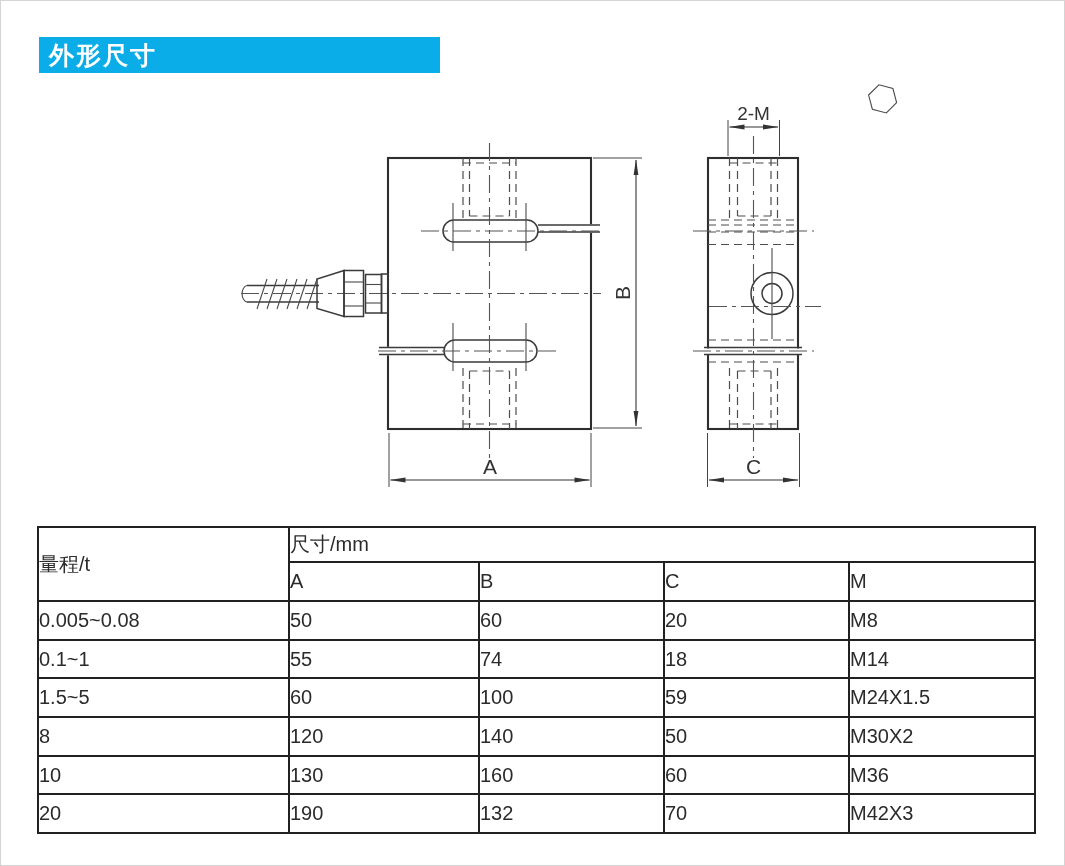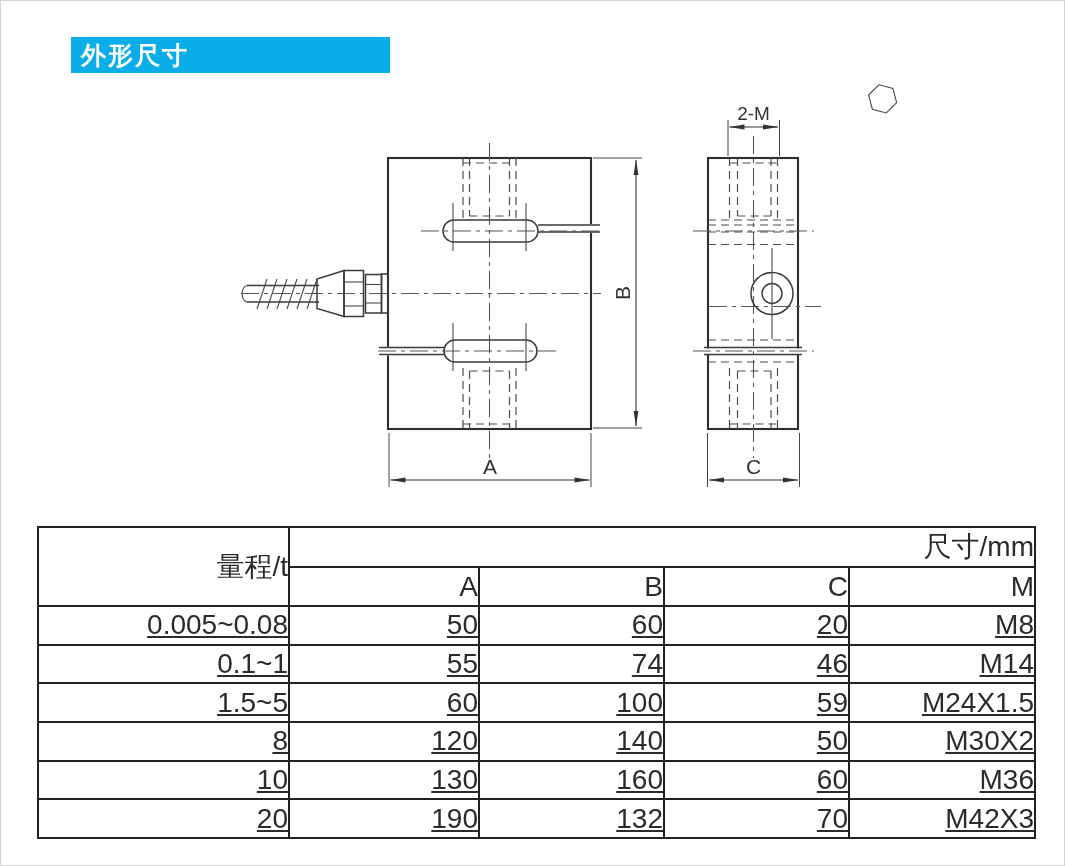--- a/index.html
+++ b/index.html
@@ -7,54 +7,54 @@
     position:relative;
     width:1065px;height:866px;
     background:#ffffff;
     border:1px solid #d4d4d4;
     box-sizing:border-box;
     font-family:"Liberation Sans","DejaVu Sans",sans-serif;
     overflow:hidden;
   }
   .title-bar{
     position:absolute;left:38px;top:36px;
-    width:319px;height:36px;
+    width:401px;height:36px;
     background:#0aade8;
-    display:flex;align-items:center;margin-left:32px;
+    display:flex;align-items:center;
   }
   .title-bar span{
     color:#ffffff;
     font-size:25px;
     font-weight:bold;
     letter-spacing:2px;
     padding-left:10px;
     line-height:36px;
   }
   #drawing{
     position:absolute;left:0;top:0;
     width:1065px;height:515px;
   }
   #dim-table{
     position:absolute;left:36px;top:525px;
     width:997px;
     border-collapse:collapse;
     table-layout:fixed;
-    font-size:28px;
+    font-size:20px;
     color:#2b2b2b;
-    text-align:right;
+    text-align:left;
   }
   #dim-table th,#dim-table td{
     border:2px solid #212121;
     font-weight:normal;
     padding:0;
     vertical-align:middle;
   }
   tr.h1{height:35px;}
   tr.h2{height:39px;}
-  tr.dr{height:38.7px;text-decoration:underline;}
+  tr.dr{height:38.7px;}
   
   .solid{stroke:#2e2e2e;fill:none;stroke-width:2.1;}
   .thin {stroke:#3a3a3a;fill:none;stroke-width:1.5;}
   .hair {stroke:#4a4a4a;fill:none;stroke-width:1.1;}
   .hidden-ln{stroke:#4d4d4d;fill:none;stroke-width:1.2;stroke-dasharray:8 5;}
   .center-ln{stroke:#555555;fill:none;stroke-width:1.1;stroke-dasharray:18 5 4 5;}
   .dim-ln{stroke:#333333;fill:none;stroke-width:1.1;}
   .ext-ln{stroke:#444444;fill:none;stroke-width:1;}
   .mask{fill:#ffffff;stroke:none;}
   .dim-txt{font-family:"Liberation Sans","DejaVu Sans",sans-serif;font-size:21px;fill:#333;}
@@ -244,21 +244,21 @@
         <td>0.005~0.08</td>
         <td>50</td>
         <td>60</td>
         <td>20</td>
         <td>M8</td>
       </tr>
       <tr class="dr">
         <td>0.1~1</td>
         <td>55</td>
         <td>74</td>
-        <td>46</td>
+        <td>18</td>
         <td>M14</td>
       </tr>
       <tr class="dr">
         <td>1.5~5</td>
         <td>60</td>
         <td>100</td>
         <td>59</td>
         <td>M24X1.5</td>
       </tr>
       <tr class="dr">

